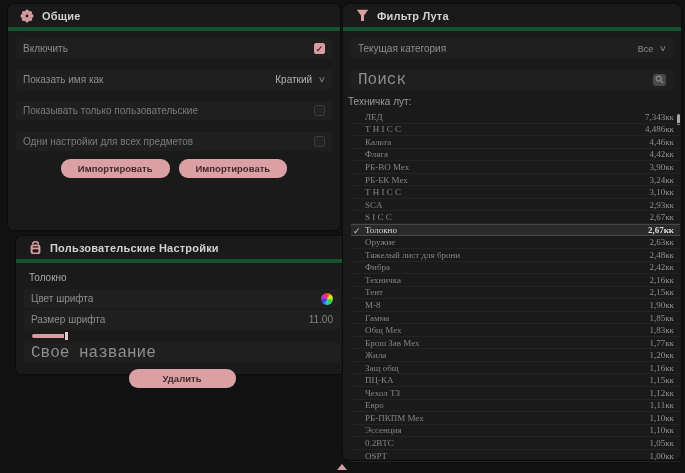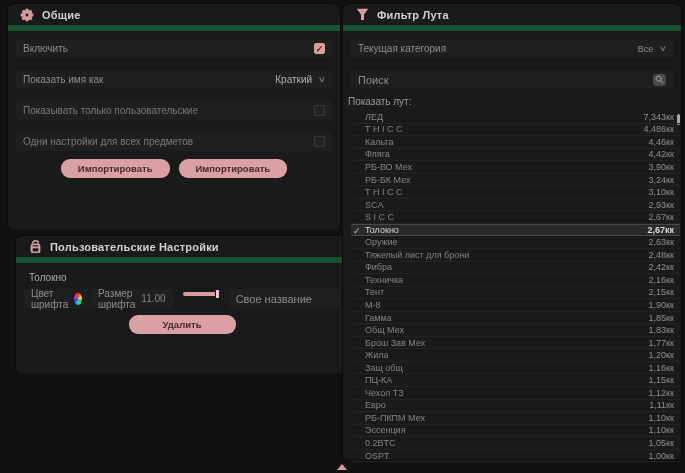--- a/index.html
+++ b/index.html
@@ -16,21 +16,21 @@
     background:#1b1a1a;
     border-radius:6px;
     box-shadow:0 0 0 1px #0c0b0b;
   }
   #panel-general { left:8px;  top:4px;   width:332px; height:226px; }
   #panel-user    { left:16px;  top:236px; width:332px; height:138px; }
   #panel-loot    { left:343px; top:4px;  width:338px; height:456px; }
 
   .panel-header {
     height:27px; display:flex; align-items:center; gap:8px;
-    padding:0 12px; border-bottom:6px solid #14532d;
+    padding:0 12px; border-bottom:4px solid #14532d;
   }
   .panel-title { font-size:11px; font-weight:bold; color:#d3d1d1; letter-spacing:.2px; }
   .hdr-icon { width:14px; height:14px; flex:0 0 auto; display:flex; align-items:center; justify-content:center; }
 
   .rows { padding:8px 8px 0 8px; display:flex; flex-direction:column; gap:12px; }
   .setting-row {
     height:19px; background:#201f1f; border-radius:2px;
     display:flex; align-items:center; justify-content:space-between;
     padding:0 7px; font-size:10px; color:#8f8d8d;
   }
@@ -51,50 +51,50 @@
 
   .btn-row { display:flex; justify-content:center; gap:9px; margin-top:8px; }
   .pill-btn {
     background:#dba0a4; border:none; border-radius:9px;
     color:#452a2d; font-size:9.5px; font-weight:bold;
     padding:4px 17px; font-family:"Liberation Sans",sans-serif; cursor:pointer;
   }
 
   
   .item-name-label { font-size:10px; color:#a9a7a7; padding:9px 13px 6px 13px; }
-  .u-rows { padding:0 8px; display:flex; gap:2px; }
+  .u-rows { padding:0 8px; display:flex; flex-direction:column; gap:2px; }
   .slider-wrap { height:10px; display:flex; align-items:center; padding:0 8px; position:relative; }
   .slider-fill { width:36px; height:4px; background:#d99da1; border-radius:2px; }
   .slider-handle {
     position:absolute; left:40px; top:0; width:5px; height:10px;
     background:#e9caca; border:1px solid #151414; border-radius:1px; cursor:pointer;
   }
   .color-wheel {
     width:12px; height:12px; border-radius:50%;
     background:conic-gradient(#e33,#ee3,#3c3,#3cc,#33e,#c3c,#e33);
     cursor:pointer;
   }
   .text-input {
     background:transparent; border:none; outline:none; width:100%;
-    font-size:11px; color:#b3b0b0; font-family:Liberation Sans, sans-serif;
+    font-size:16px; color:#b3b0b0; font-family:Liberation Mono, monospace;
   }
   .text-input::placeholder { color:#8f8d8d; }
   .size-val { color:#858383; font-size:10px; }
 
   
   .search-icon-box {
     width:14px; height:12px; background:#4a4848; border-radius:3px;
     display:flex; align-items:center; justify-content:center; cursor:pointer;
   }
   .section-label { font-size:10px; color:#9b9999; padding:7px 5px 4px 5px; }
   .loot-list { position:relative; margin:0 1px 0 8px; }
   .loot-row {
     height:12.55px; display:flex; align-items:center;
     padding:0 6px 0 14px; font-size:9px; color:#868484;
-    border-bottom:1px solid #242323; cursor:pointer; position:relative;
+    border-bottom:1px solid #242323; cursor:pointer; position:relative;font-family:Liberation Serif, serif;
   }
   .loot-row .nm { flex:1; overflow:hidden; white-space:nowrap; }
   .loot-row .vl { color:#918f8f; }
   .loot-row.selected {
     background:#2b2a2a; color:#d7d5d5;
     border-top:1px solid #4a4848; border-bottom:1px solid #4a4848;
   }
   .loot-row.selected .vl { color:#dddbdb; font-weight:bold; }
   .loot-row .chk {
     position:absolute; left:2px; top:0; font-size:9px; color:#c9c7c7; line-height:12px;
@@ -216,21 +216,21 @@
     <div class="setting-row">
       <input class="text-input" placeholder="Поиск" style="">
       <span class="search-icon-box">
         <svg width="9" height="9" viewBox="0 0 9 9">
           <circle cx="3.6" cy="3.6" r="2.5" fill="none" stroke="#8f8d8d" stroke-width="1.2"></circle>
           <line x1="5.6" y1="5.6" x2="8.2" y2="8.2" stroke="#8f8d8d" stroke-width="1.2"></line>
         </svg>
       </span>
     </div>
   </div>
-  <div class="section-label">Показать лут:</div>
+  <div class="section-label">Техничка лут:</div>
   <div class="loot-list">
     <div class="vscroll"></div>
   <div class="loot-row">
         <span class="nm">ЛЕД</span>
         <span class="vl">7,343кк</span>
       </div>
       <div class="loot-row">
         <span class="nm">Т Н I C C</span>
         <span class="vl">4,486кк</span>
       </div>

